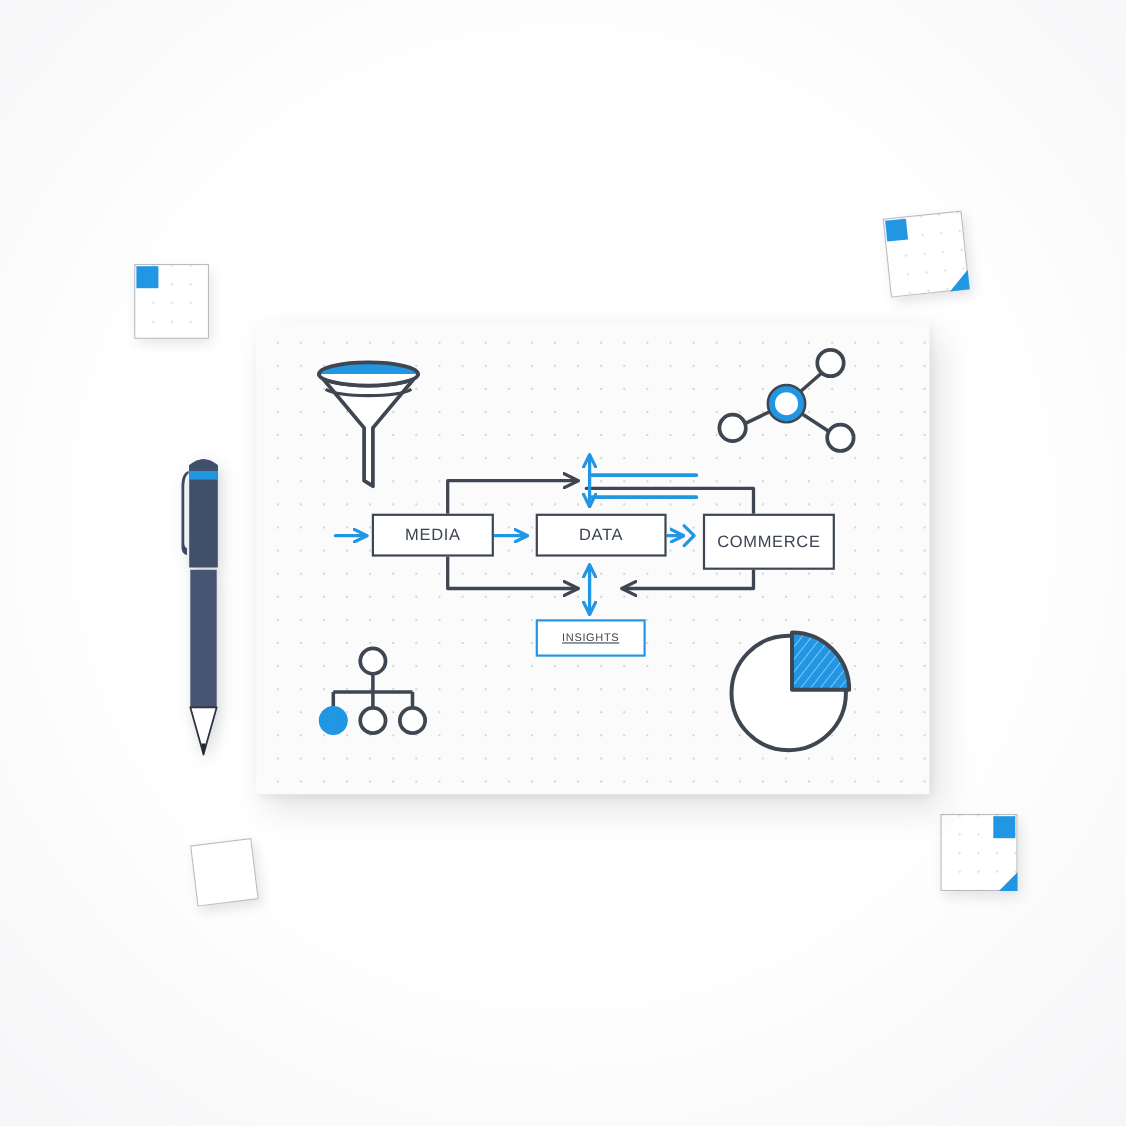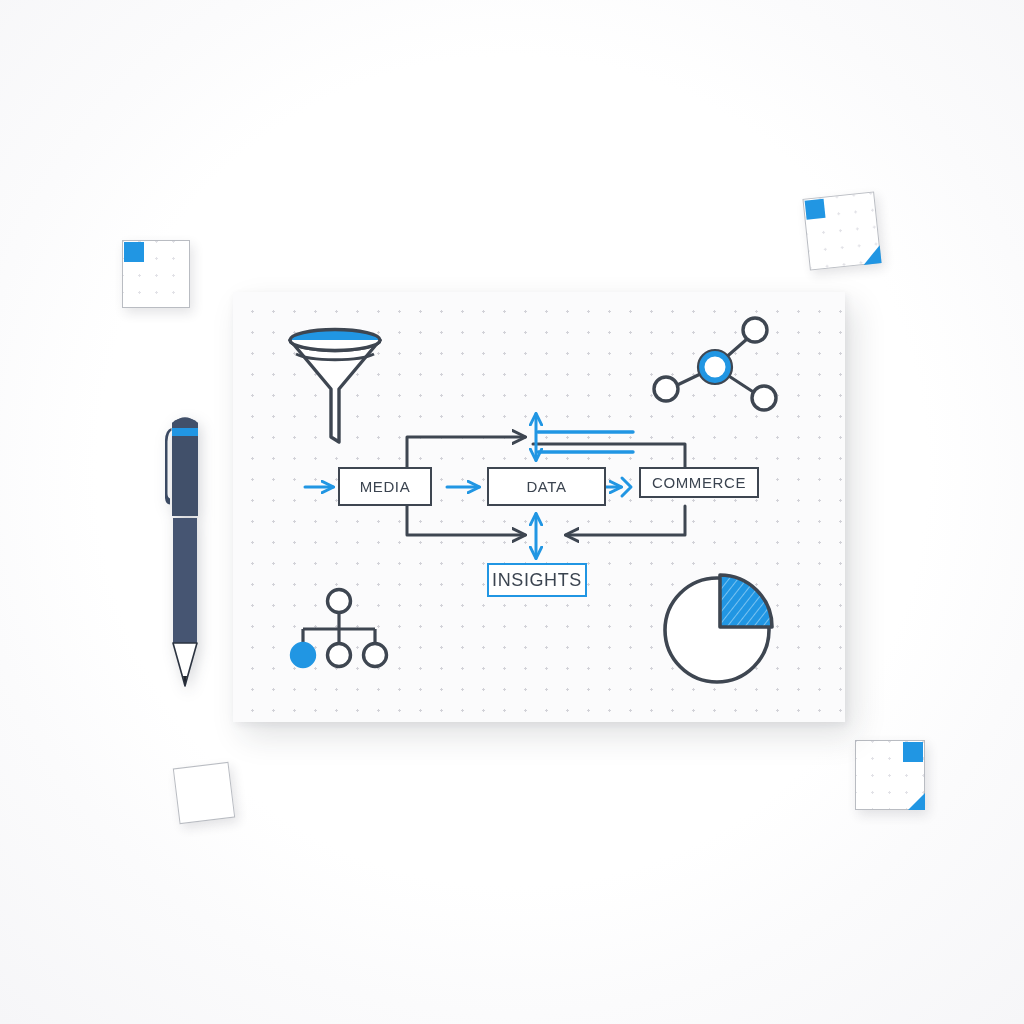--- a/index.html
+++ b/index.html
@@ -60,25 +60,25 @@
     font-family: "Liberation Sans", sans-serif;
     white-space: nowrap;
   }
   .node-dark {
     border: 2.5px solid #3e4651;
   }
   .node-blue {
     border: 2.5px solid #2196e3;
   }
 
-  #node-media     { left: 338px; top: 467px; width: 94px;  height: 39px; }
+  #node-media     { left: 338px; top: 467px; width: 111px;  height: 39px; }
   #node-data      { left: 487px; top: 467px; width: 119px;  height: 39px; }
-  #node-commerce  { left: 639px; top: 467px; width: 120px; height: 31px; }
+  #node-commerce  { left: 639px; top: 467px; width: 120px; height: 51px; }
   #node-insights  { left: 487px; top: 563px; width: 100px; height: 34px; }
-  #node-insights .node-label { font-size: 18px; }
+  #node-insights .node-label { font-size: 10px; text-decoration: underline; }
 
   
   .sticky {
     position: absolute;
     background-color: #ffffff;
     background-image: radial-gradient(circle, #e2e2e7 1px, rgba(0,0,0,0) 1.1px);
     background-size: 17px 17px;
     background-position: 8px 9px;
     border: 1.5px solid #b9bcc2;
     box-sizing: border-box;

